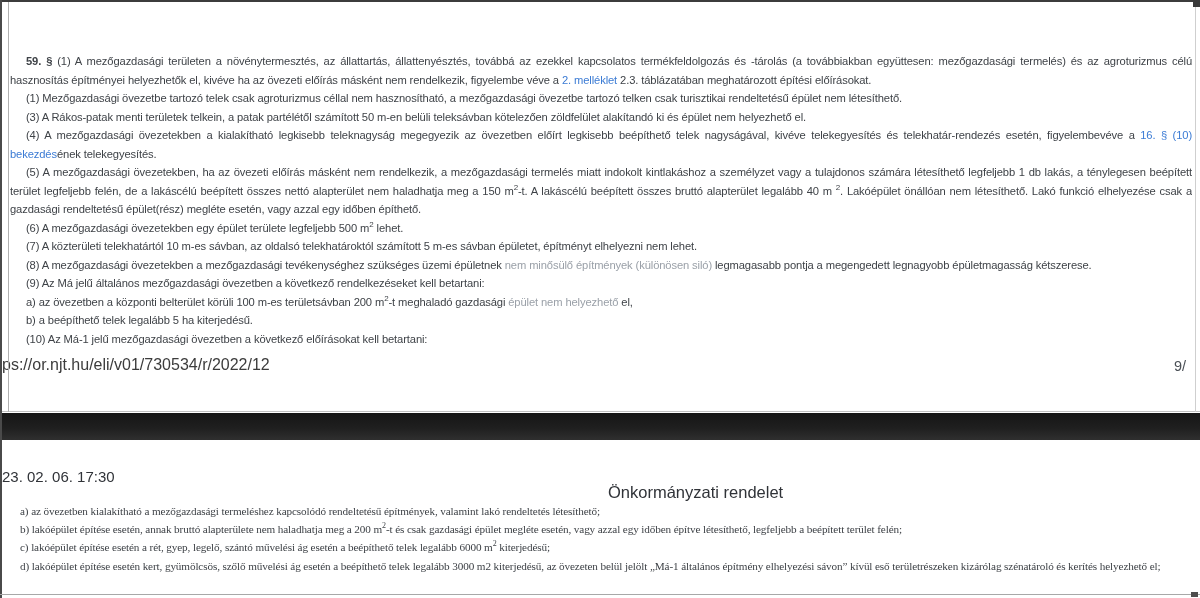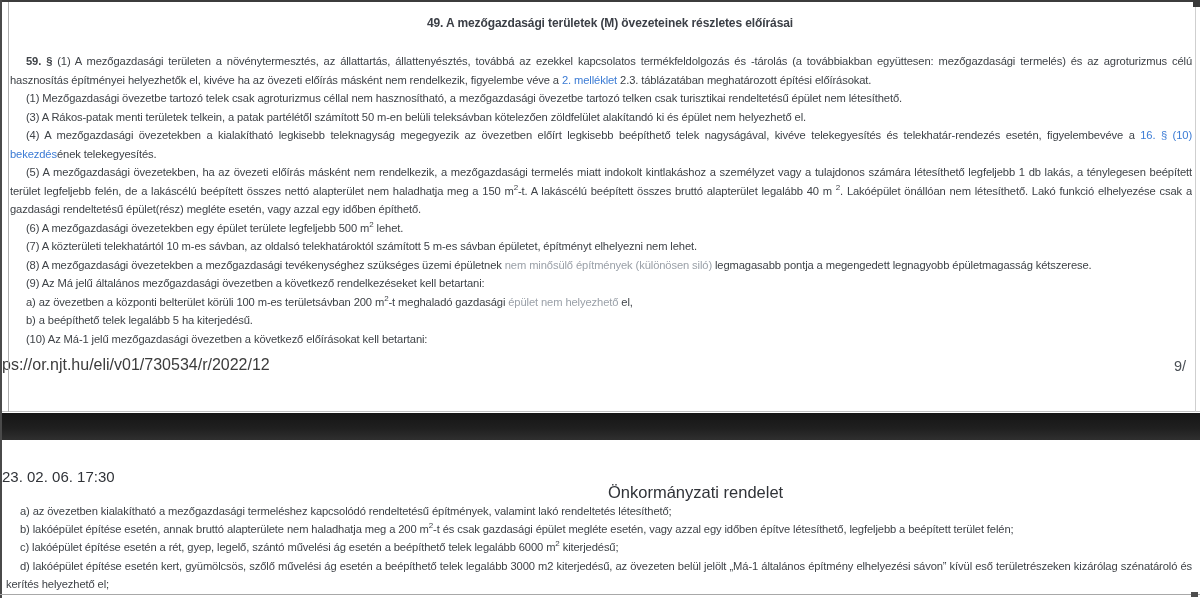--- a/index.html
+++ b/index.html
@@ -34,32 +34,31 @@
 
   
   .page-separator { position:absolute; top:413px; left:2px; right:0; height:27px;
                     background:linear-gradient(180deg,#161616 0%,#1f1f1f 55%,#2f2f2f 100%); }
 
   
   .page2 { position:absolute; top:440px; left:0; width:1200px; height:188px; background:#fff; }
   .p2-timestamp { position:absolute; top:28px; left:2px; font-size:15px; color:#303338; }
   .p2-title     { position:absolute; top:26px; left:608px; font-size:16.5px; color:#303338;margin-top:17px; }
   .p2-body { position:absolute; top:62px; left:6px; right:8px; height:92px; overflow:hidden; }
-  .p2-body .para { font-size:11.2px; line-height:18.2px; text-indent:14px; }
+  .p2-body .para { font-size:11.2px; line-height:18.2px; text-indent:14px;font-family:Liberation Serif, serif; }
 
   .bottom-line { position:absolute; top:594px; left:0; right:0; height:1px; background:#a8a8a8; }
   .bottom-right-mark { position:absolute; top:592px; right:2px; width:7px; height:5px; background:#4d4d4d; }
 </style>
 </head>
 <body>
 
 <div class="viewport">
 
   <div class="page1">
-    <div class="doc-heading">49. A mezőgazdasági területek (M) övezeteinek részletes előírásai</div>
     <div class="p1-body">
         <p class="para"><span class="seg-b">59. § </span><span>(1) A mezőgazdasági területen a növénytermesztés, az állattartás, állattenyésztés, továbbá az ezekkel kapcsolatos termékfeldolgozás és -tárolás (a továbbiakban együttesen: mezőgazdasági termelés) és az agroturizmus célú hasznosítás építményei helyezhetők el, kivéve ha az övezeti előírás másként nem rendelkezik, figyelembe véve a </span><span class="seg-link">2. melléklet</span><span> 2.3. táblázatában meghatározott építési előírásokat.</span></p>
         <p class="para"><span>(1) Mezőgazdasági övezetbe tartozó telek csak agroturizmus céllal nem hasznosítható, a mezőgazdasági övezetbe tartozó telken csak turisztikai rendeltetésű épület nem létesíthető.</span></p>
         <p class="para"><span>(3) A Rákos-patak menti területek telkein, a patak partélétől számított 50 m-en belüli teleksávban kötelezően zöldfelület alakítandó ki és épület nem helyezhető el.</span></p>
         <p class="para"><span>(4) A mezőgazdasági övezetekben a kialakítható legkisebb teleknagyság megegyezik az övezetben előírt legkisebb beépíthető telek nagyságával, kivéve telekegyesítés és telekhatár-rendezés esetén, figyelembevéve a </span><span class="seg-link">16. § (10) bekezdés</span><span>ének telekegyesítés.</span></p>
         <p class="para"><span>(5) A mezőgazdasági övezetekben, ha az övezeti előírás másként nem rendelkezik, a mezőgazdasági termelés miatt indokolt kintlakáshoz a személyzet vagy a tulajdonos számára létesíthető legfeljebb 1 db lakás, a ténylegesen beépített terület legfeljebb felén, de a lakáscélú beépített összes nettó alapterület nem haladhatja meg a 150 m</span><sup class="seg-sup">2</sup><span>-t. A lakáscélú beépített összes bruttó alapterület legalább 40 m </span><sup class="seg-sup">2</sup><span>. Lakóépület önállóan nem létesíthető. Lakó funkció elhelyezése csak a gazdasági rendeltetésű épület(rész) megléte esetén, vagy azzal egy időben építhető.</span></p>
         <p class="para"><span>(6) A mezőgazdasági övezetekben egy épület területe legfeljebb 500 m</span><sup class="seg-sup">2</sup><span> lehet.</span></p>
         <p class="para"><span>(7) A közterületi telekhatártól 10 m-es sávban, az oldalsó telekhatároktól számított 5 m-es sávban épületet, építményt elhelyezni nem lehet.</span></p>
         <p class="para"><span>(8) A mezőgazdasági övezetekben a mezőgazdasági tevékenységhez szükséges üzemi épületnek </span><span class="seg-gray">nem minősülő építmények (különösen siló)</span><span> legmagasabb pontja a megengedett legnagyobb épületmagasság kétszerese.</span></p>
         <p class="para"><span>(9) Az Má jelű általános mezőgazdasági övezetben a következő rendelkezéseket kell betartani:</span></p>

